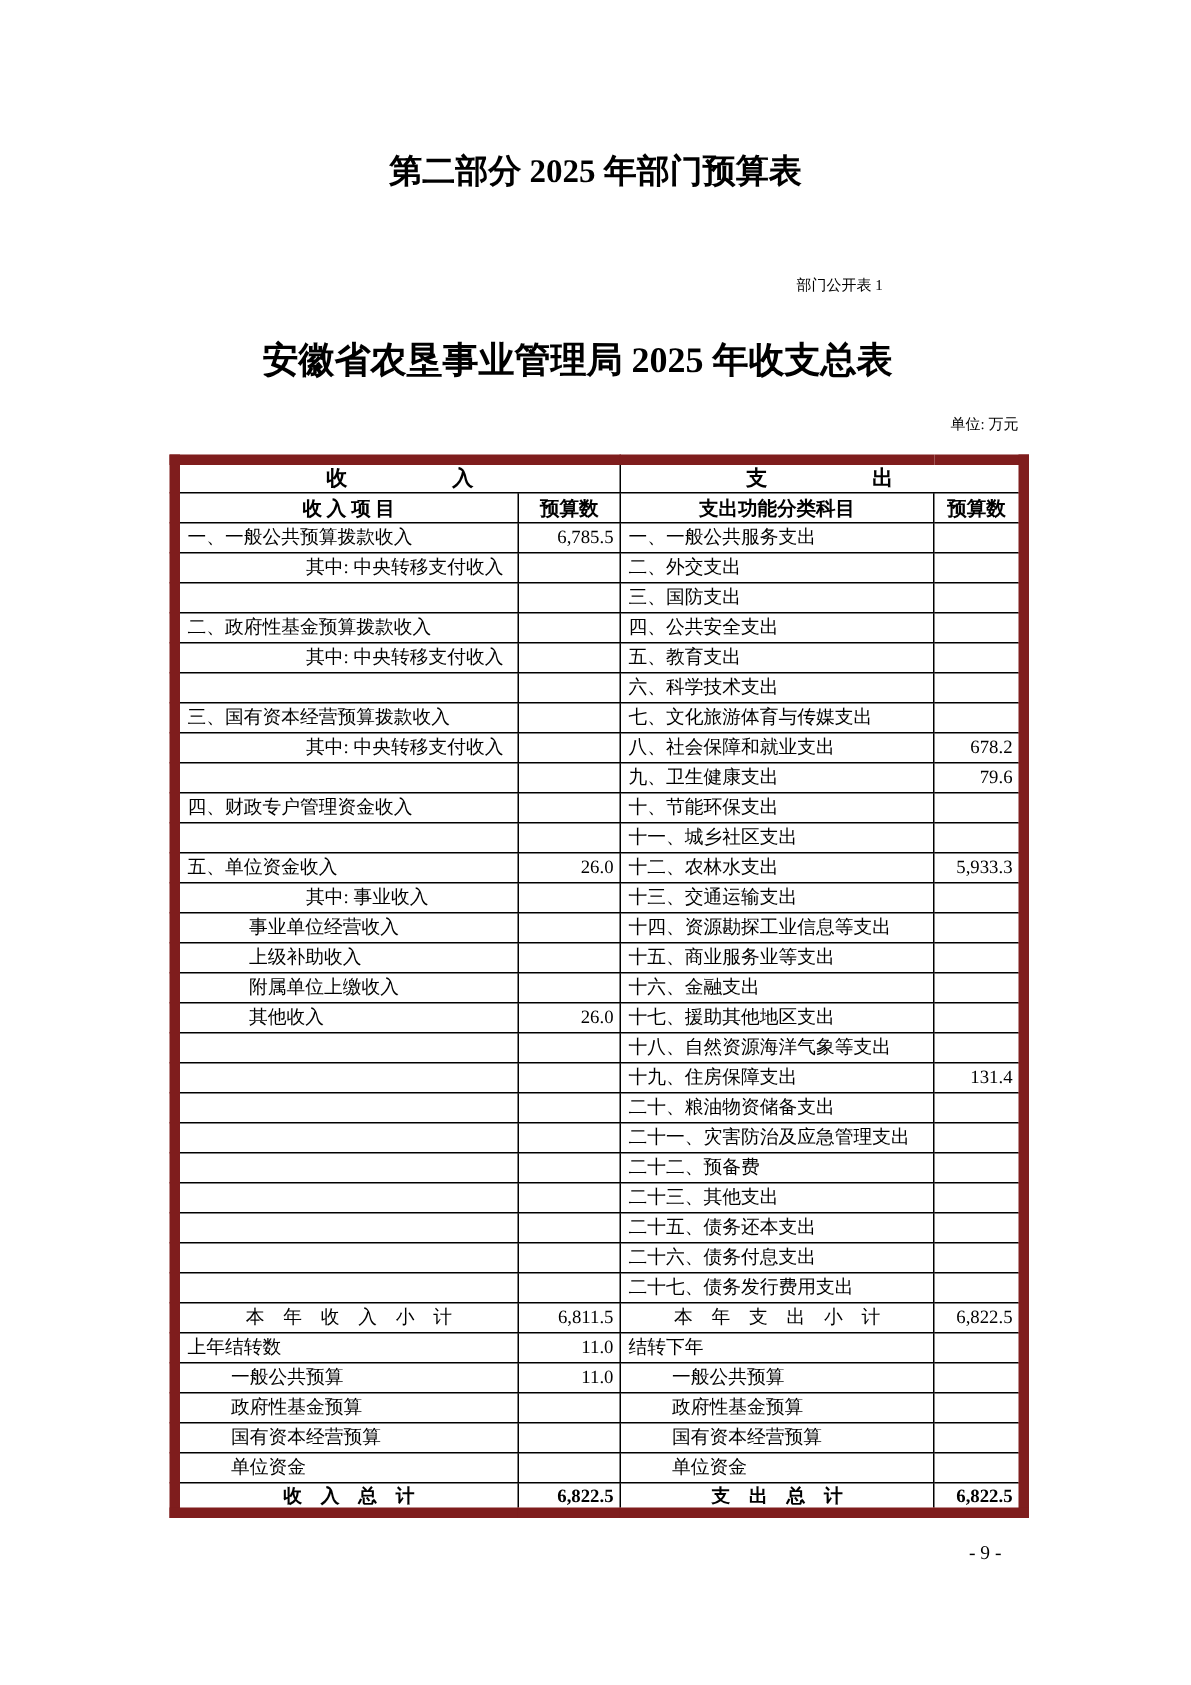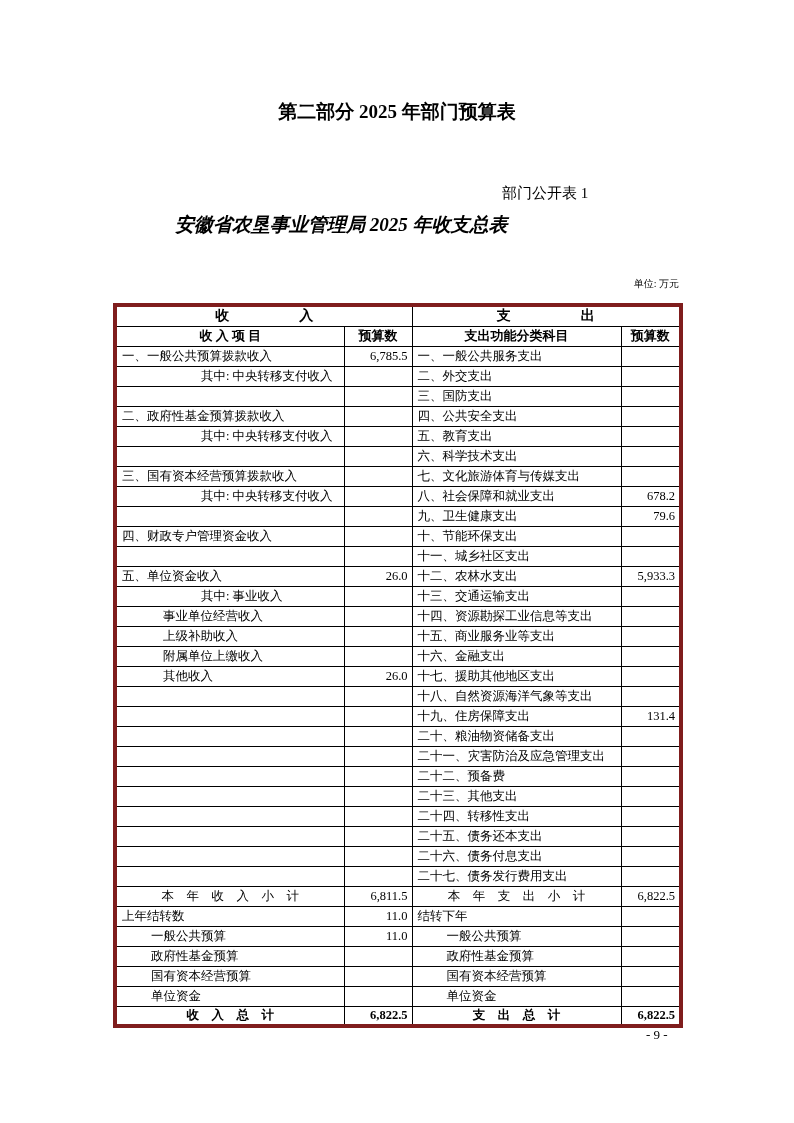--- a/index.html
+++ b/index.html
@@ -11,55 +11,54 @@
     color: #000;
     font-family: "Liberation Serif", "DejaVu Serif", serif;
     overflow: hidden;
   }
   .section-title {
     position: absolute;
     top: 101px;
     left: 0;
     width: 100%;
     text-align: center;
-    font-size: 19px;
+    font-size: 22px;
     font-weight: bold;
     line-height: 1.2;
   }
   .table-label {
     position: absolute;
     top: 185px;
-    left: 502px;
-    font-size: 15px;
+    left: 531px;
+    font-size: 10px;
     line-height: 1.1;
   }
   .report-title {
     position: absolute;
-    top: 214px;
+    top: 227px;
     left: 175px;
-    font-size: 19px;
+    font-size: 24px;
     font-weight: bold;
     line-height: 1.2;
-    font-style: italic;
   }
   .unit-note {
     position: absolute;
     top: 278px;
     right: 115px;
     font-size: 10px;
     line-height: 1.1;
   }
   table.budget {
     position: absolute;
     left: 113px;
     top: 303px;
     width: 566px;
     border-collapse: collapse;
     table-layout: fixed;
-    border: 4px solid #7f1d1d;
+    border: 7px solid #7f1d1d;
   }
   .budget th, .budget td {
     border: 1px solid #000;
     overflow: hidden;
     white-space: nowrap;
     padding: 0;
     vertical-align: middle;
   }
   .budget thead tr.gh-row { height: 21px; }
   .budget thead tr.ch-row { height: 20px; }
@@ -254,26 +253,20 @@
         </tr>
         <tr>
           <td class="lbl ind0"></td>
           <td class="val"></td>
           <td class="lbl ind0">二十三、其他支出</td>
           <td class="val"></td>
         </tr>
         <tr>
           <td class="lbl ind0"></td>
           <td class="val"></td>
-          <td class="lbl ind0">二十四、转移性支出</td>
-          <td class="val"></td>
-        </tr>
-        <tr>
-          <td class="lbl ind0"></td>
-          <td class="val"></td>
           <td class="lbl ind0">二十五、债务还本支出</td>
           <td class="val"></td>
         </tr>
         <tr>
           <td class="lbl ind0"></td>
           <td class="val"></td>
           <td class="lbl ind0">二十六、债务付息支出</td>
           <td class="val"></td>
         </tr>
         <tr>

